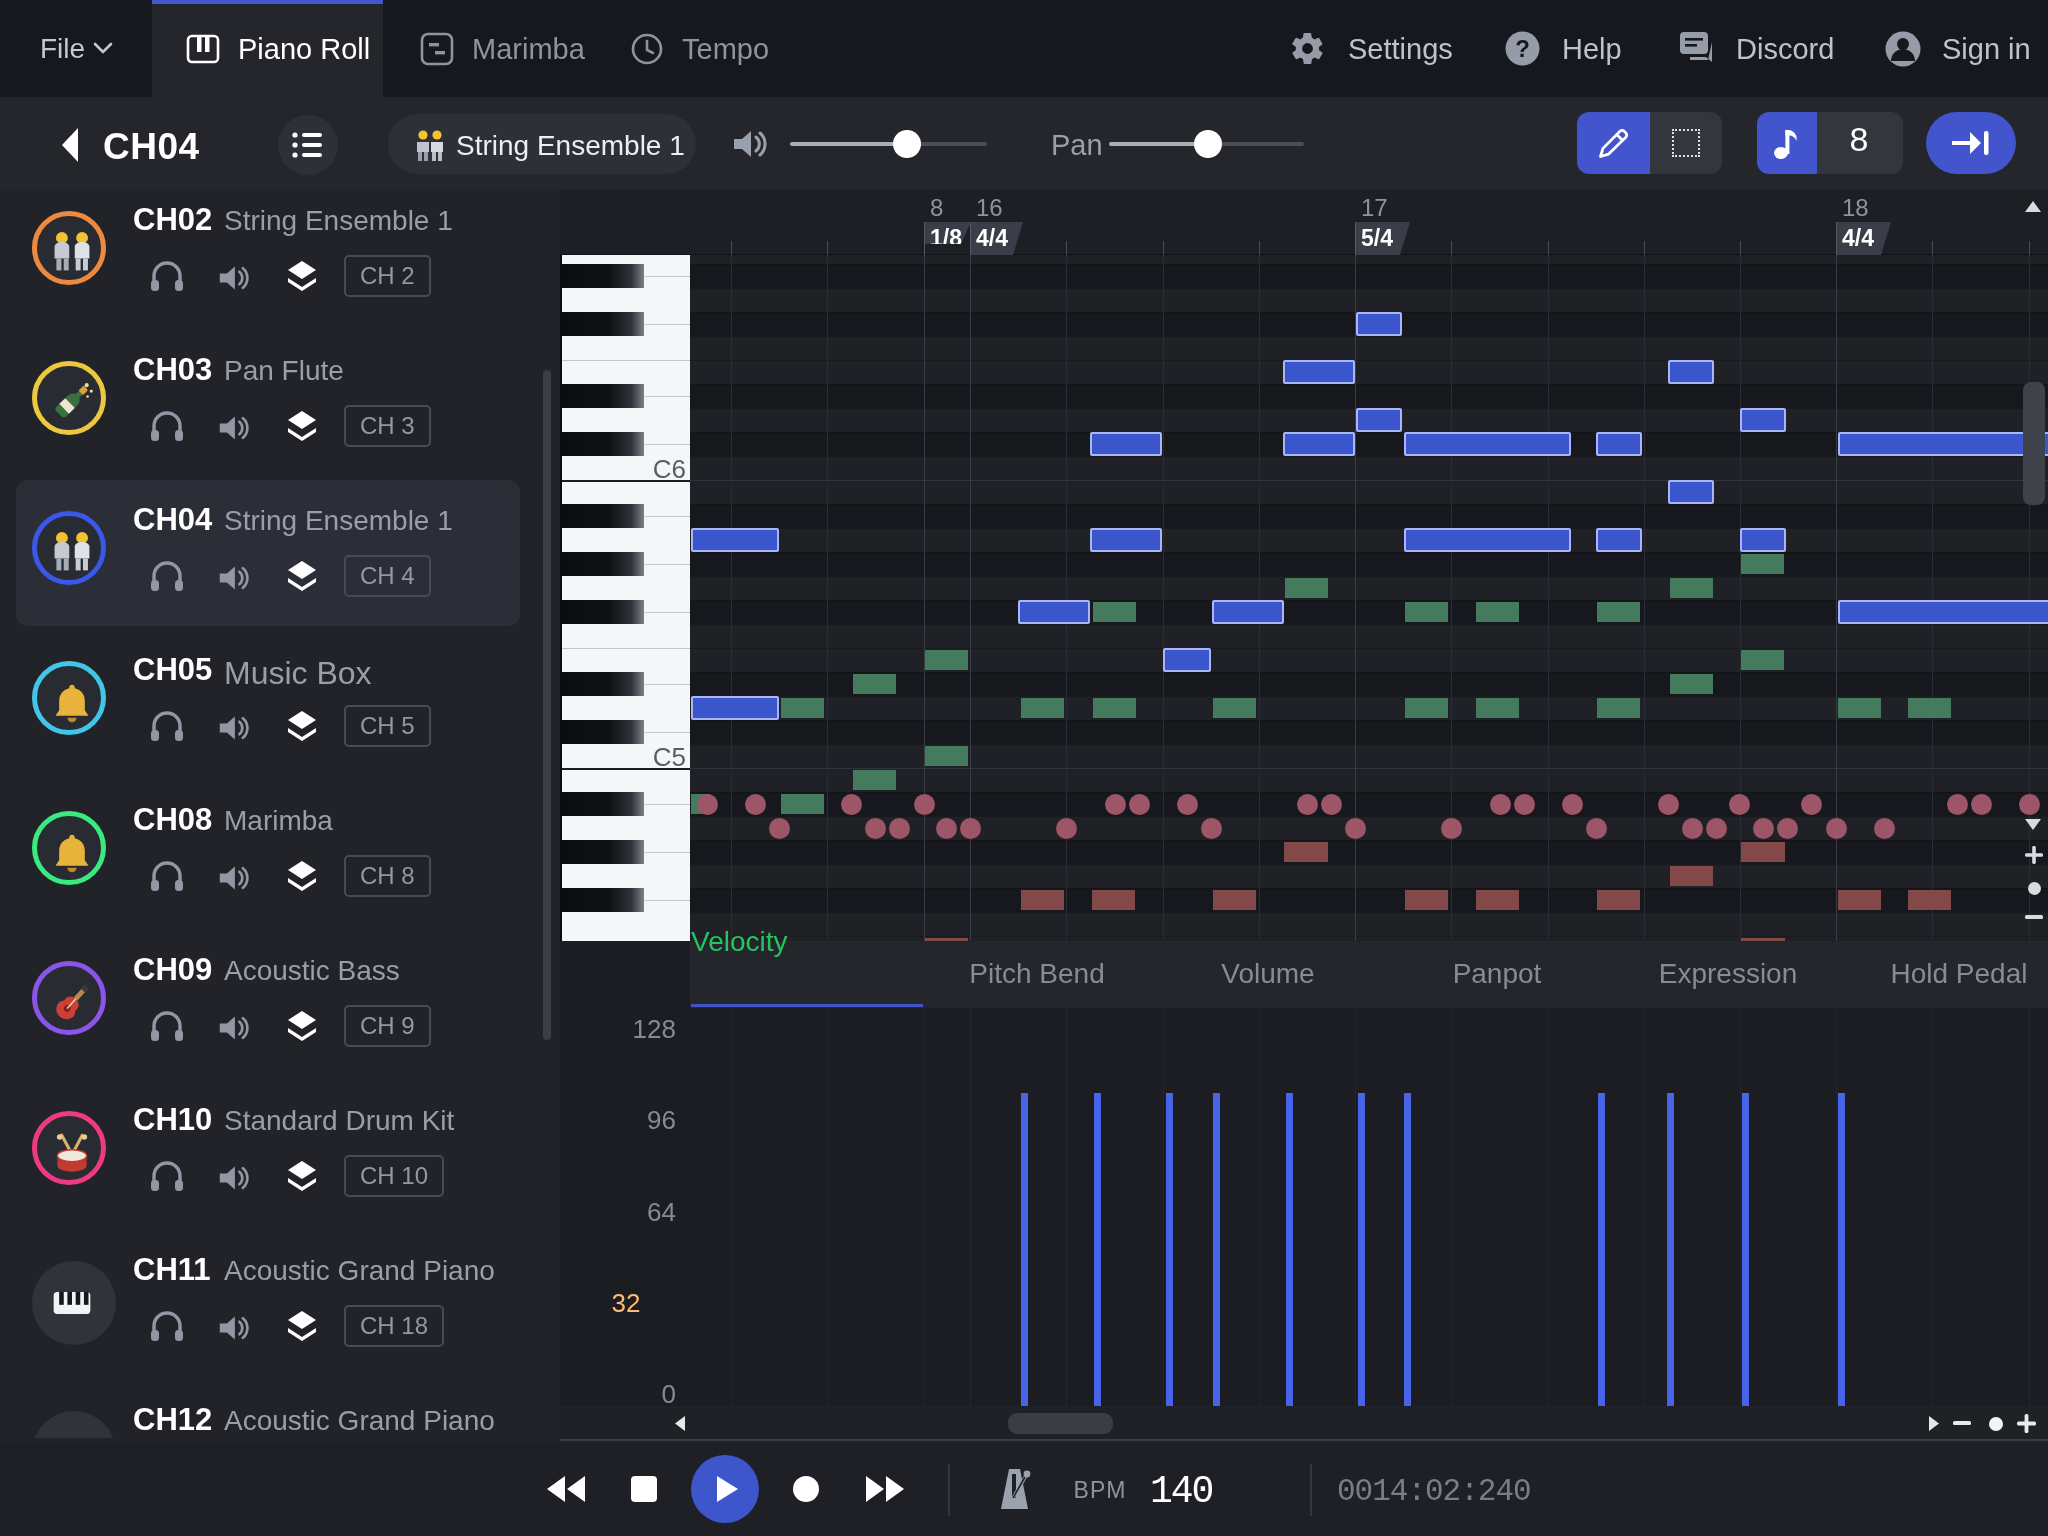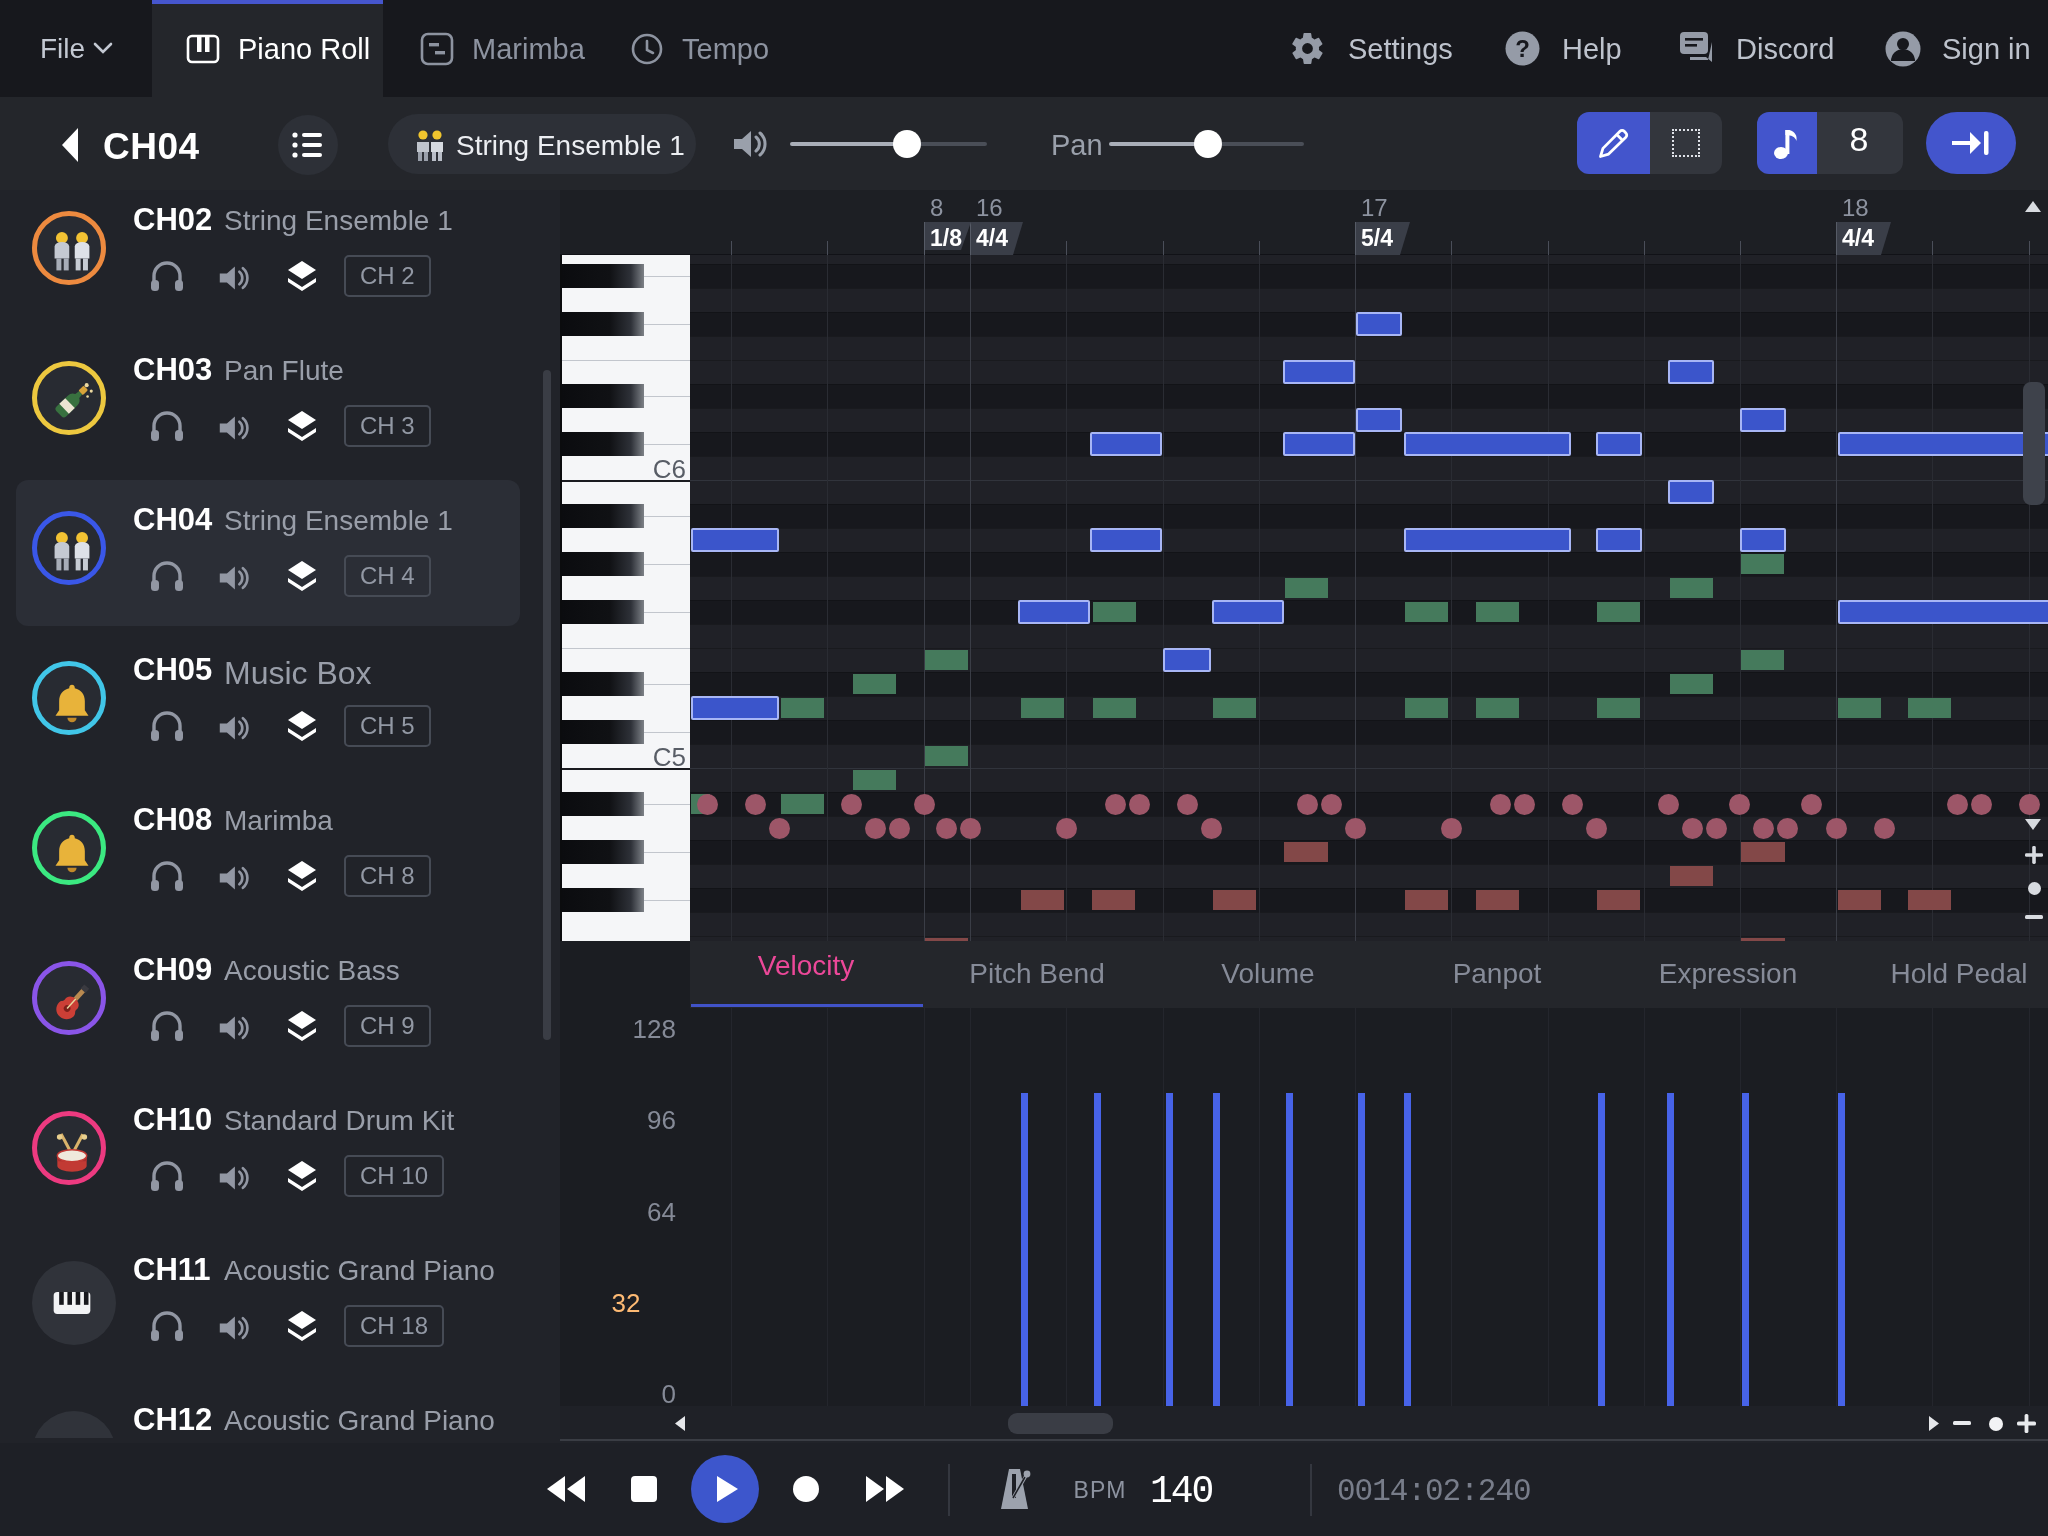--- a/index.html
+++ b/index.html
@@ -335,21 +335,21 @@
 <div class="abs" style="left:827px;top:241px;width:1px;height:14px;background:#4a4e59"></div>
 <div class="abs" style="left:1066px;top:241px;width:1px;height:14px;background:#4a4e59"></div>
 <div class="abs" style="left:1163px;top:241px;width:1px;height:14px;background:#4a4e59"></div>
 <div class="abs" style="left:1259px;top:241px;width:1px;height:14px;background:#4a4e59"></div>
 <div class="abs" style="left:1451px;top:241px;width:1px;height:14px;background:#4a4e59"></div>
 <div class="abs" style="left:1548px;top:241px;width:1px;height:14px;background:#4a4e59"></div>
 <div class="abs" style="left:1644px;top:241px;width:1px;height:14px;background:#4a4e59"></div>
 <div class="abs" style="left:1740px;top:241px;width:1px;height:14px;background:#4a4e59"></div>
 <div class="abs" style="left:1932px;top:241px;width:1px;height:14px;background:#4a4e59"></div>
 <div class="abs" style="left:2029px;top:241px;width:1px;height:14px;background:#4a4e59"></div>
-<div class="abs" style="left:925px;top:222px;width:46px;height:28px;background:#3a3e48;clip-path:polygon(0 0,100% 0,calc(100% - 10px) 100%,0 100%);color:#fff;font-size:23px;font-weight:bold;padding-left:5px;line-height:33px">1/8</div>
+<div class="abs" style="left:925px;top:222px;width:46px;height:22px;background:#3a3e48;clip-path:polygon(0 0,100% 0,calc(100% - 10px) 100%,0 100%);color:#fff;font-size:23px;font-weight:bold;padding-left:5px;line-height:33px">1/8</div>
 <div class="abs" style="left:971px;top:222px;width:52px;height:33px;background:#3a3e48;clip-path:polygon(0 0,100% 0,calc(100% - 10px) 100%,0 100%);color:#fff;font-size:23px;font-weight:bold;padding-left:5px;line-height:33px">4/4</div>
 <div class="abs" style="left:1356px;top:222px;width:54px;height:33px;background:#3a3e48;clip-path:polygon(0 0,100% 0,calc(100% - 10px) 100%,0 100%);color:#fff;font-size:23px;font-weight:bold;padding-left:5px;line-height:33px">5/4</div>
 <div class="abs" style="left:1837px;top:222px;width:54px;height:33px;background:#3a3e48;clip-path:polygon(0 0,100% 0,calc(100% - 10px) 100%,0 100%);color:#fff;font-size:23px;font-weight:bold;padding-left:5px;line-height:33px">4/4</div>
 <div class="abs" style="left:560px;top:255px;width:1488px;height:686px;background:#202127;overflow:hidden">
 <div class="abs" style="left:0;top:9px;width:1488px;height:24px;background:#17181d"></div>
 <div class="abs" style="left:0;top:57px;width:1488px;height:24px;background:#17181d"></div>
 <div class="abs" style="left:0;top:129px;width:1488px;height:24px;background:#17181d"></div>
 <div class="abs" style="left:0;top:177px;width:1488px;height:24px;background:#17181d"></div>
 <div class="abs" style="left:0;top:249px;width:1488px;height:24px;background:#17181d"></div>
 <div class="abs" style="left:0;top:297px;width:1488px;height:24px;background:#17181d"></div>
@@ -514,21 +514,21 @@
 <svg class="abs" style="left:2025px;top:846px" width="18" height="18" viewBox="0 0 18 18">
       <rect y="7.2" width="18" height="3.6" rx="1.4" fill="#d8dbe0"></rect>
       <rect x="7.2" width="3.6" height="18" rx="1.4" fill="#d8dbe0"></rect>
     </svg>
 <div class="abs" style="left:2028px;top:882px;width:13px;height:13px;border-radius:50%;background:#d8dbe0"></div>
 <svg class="abs" style="left:2025px;top:915px" width="18" height="4" viewBox="0 0 18 4">
       <rect width="18" height="4" rx="1.5" fill="#d8dbe0"></rect>
     </svg>
 <div class="abs" style="left:560px;top:941px;width:1488px;height:67px;background:#1b1d22"></div>
 <div class="abs" style="left:690px;top:941px;width:1358px;height:67px;background:#24262b"></div>
-<div class="abs" style="left:691px;top:950px;width:230px;text-align:center;font-size:28px;color:#ec4899">Velocity</div>
+<div class="abs" style="left:691px;top:926px;width:230px;text-align:left;font-size:28px;color:#22c55e">Velocity</div>
 <div class="abs" style="left:922px;top:958px;width:230px;text-align:center;font-size:28px;color:#868b98">Pitch Bend</div>
 <div class="abs" style="left:1153px;top:958px;width:230px;text-align:center;font-size:28px;color:#868b98">Volume</div>
 <div class="abs" style="left:1382px;top:958px;width:230px;text-align:center;font-size:28px;color:#868b98">Panpot</div>
 <div class="abs" style="left:1613px;top:958px;width:230px;text-align:center;font-size:28px;color:#868b98">Expression</div>
 <div class="abs" style="left:1844px;top:958px;width:230px;text-align:center;font-size:28px;color:#868b98">Hold Pedal</div>
 <div class="abs" style="left:691px;top:1004px;width:232px;height:3px;background:#4153c8"></div>
 <div class="abs" style="left:560px;top:1008px;width:1488px;height:402px;background:#1b1d22;overflow:hidden">
 <div class="abs" style="left:171px;top:0;width:1px;height:402px;background:#24262d"></div>
 <div class="abs" style="left:267px;top:0;width:1px;height:402px;background:#24262d"></div>
 <div class="abs" style="left:506px;top:0;width:1px;height:402px;background:#24262d"></div>

